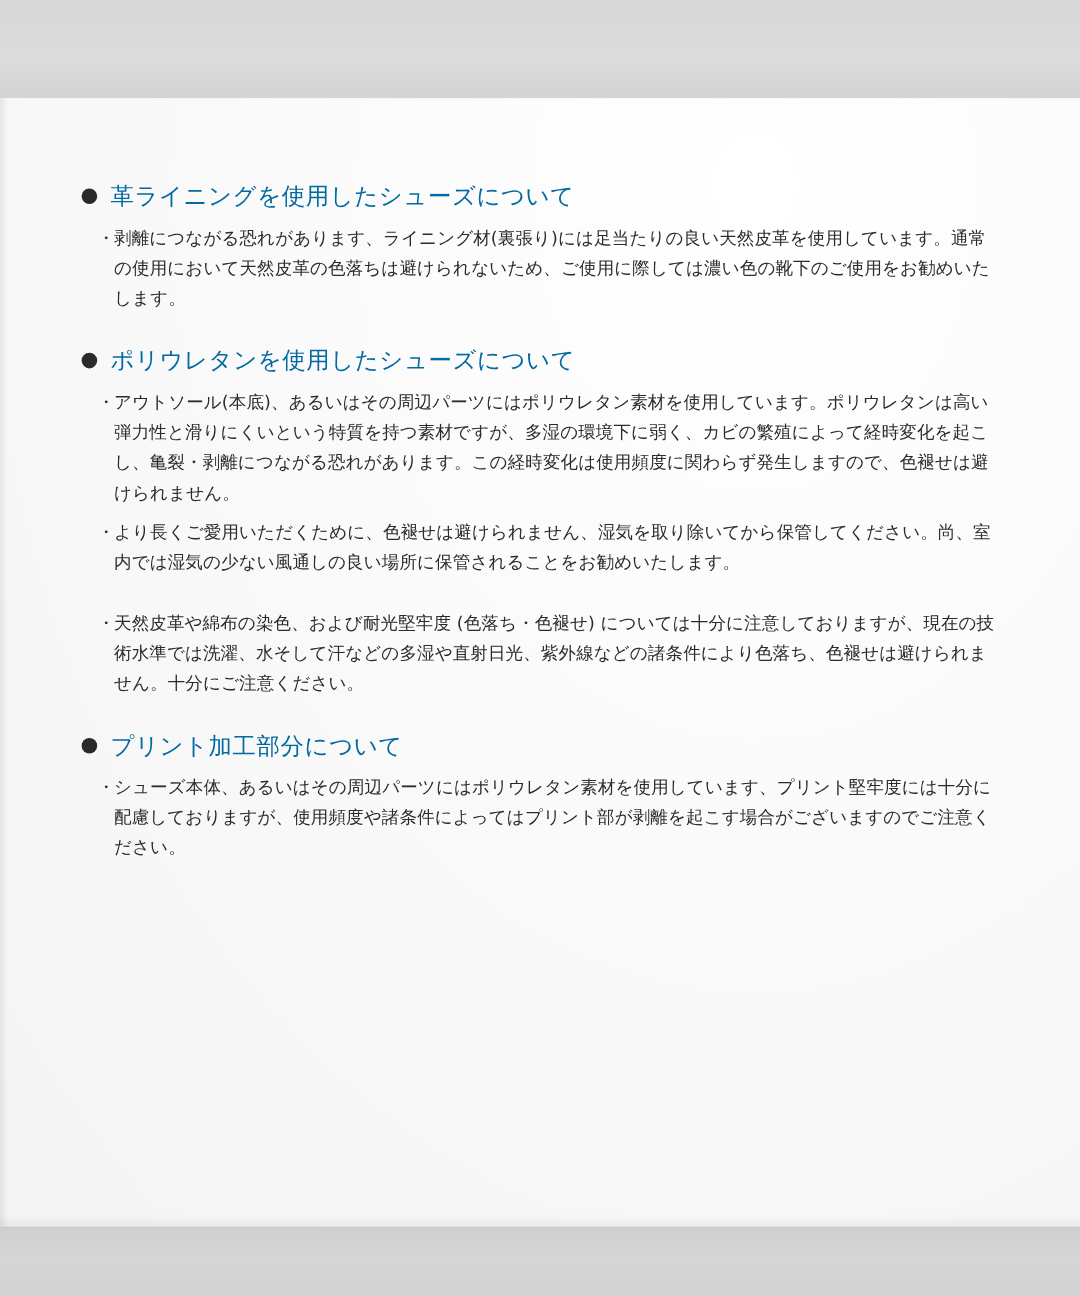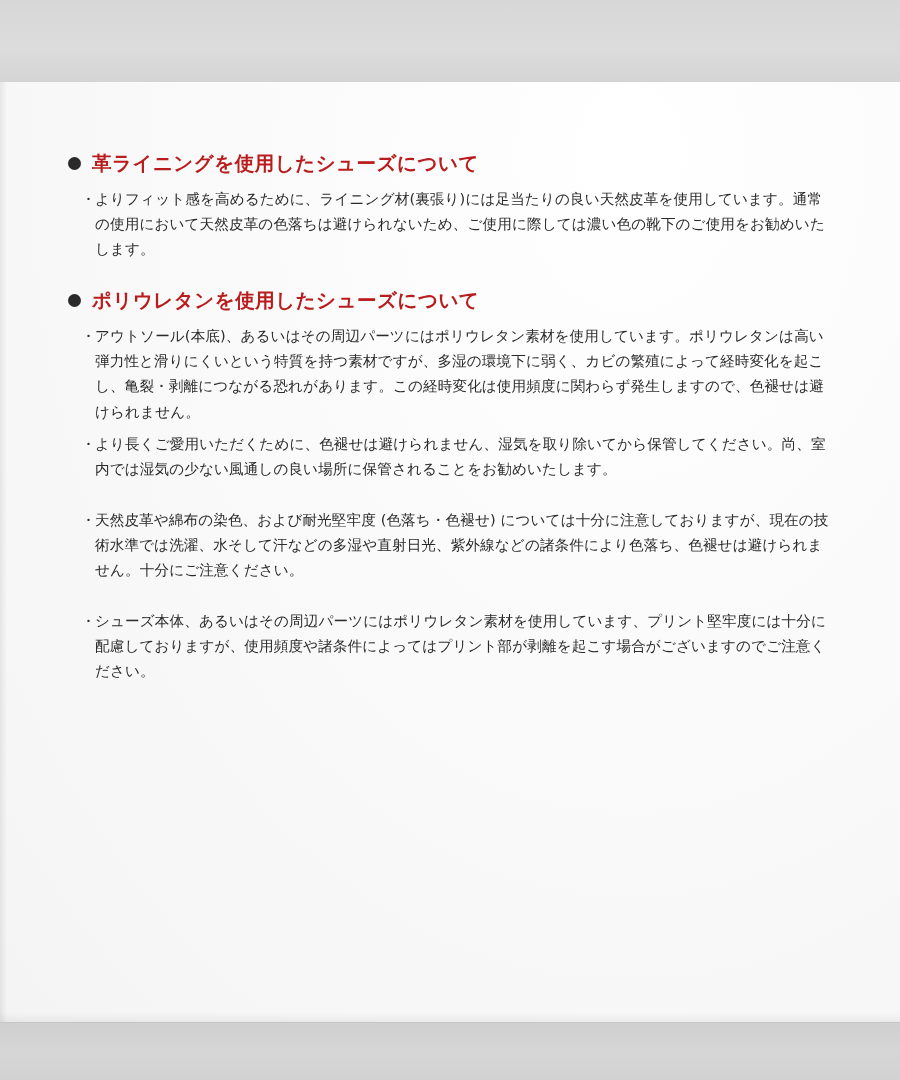--- a/index.html
+++ b/index.html
@@ -67,22 +67,22 @@
     width: 762px;
   }
   .section {
     margin-bottom: 26px;
   }
   .section:last-child { margin-bottom: 0; }
   .sec-head {
     display: flex;
     align-items: center;
     font-size: 19.5px;
-    font-weight: bold;
-    color: #b91c1c;
+    font-weight: normal;
+    color: #0369a1;
     letter-spacing: 0.5px;
     margin-bottom: 9px;
   }
   .bullet-dot {
     display: inline-block;
     width: 13px;
     height: 13px;
     border-radius: 50%;
     background: #2a2a2a;
     margin-right: 11px;
@@ -125,21 +125,21 @@
   <div class="content">
 
     <div class="section">
       <div class="sec-head">
         <span class="bullet-dot"></span>
         <span>革ライニングを使用したシューズについて</span>
       </div>
       <div class="sec-body">
         <div class="para">
           <span class="para-mark">・</span>
-          <span class="para-text">よりフィット感を高めるために、ライニング材(裏張り)には足当たりの良い天然皮革を使用しています。通常の使用において天然皮革の色落ちは避けられないため、ご使用に際しては濃い色の靴下のご使用をお勧めいたします。</span>
+          <span class="para-text">剥離につながる恐れがあります、ライニング材(裏張り)には足当たりの良い天然皮革を使用しています。通常の使用において天然皮革の色落ちは避けられないため、ご使用に際しては濃い色の靴下のご使用をお勧めいたします。</span>
         </div>
       </div>
     </div>
 
     <div class="section">
       <div class="sec-head">
         <span class="bullet-dot"></span>
         <span>ポリウレタンを使用したシューズについて</span>
       </div>
       <div class="sec-body">
@@ -157,20 +157,24 @@
     <div class="section">
       <div class="sec-body">
         <div class="para">
           <span class="para-mark">・</span>
           <span class="para-text">天然皮革や綿布の染色、および耐光堅牢度 (色落ち・色褪せ) については十分に注意しておりますが、現在の技術水準では洗濯、水そして汗などの多湿や直射日光、紫外線などの諸条件により色落ち、色褪せは避けられません。十分にご注意ください。</span>
         </div>
       </div>
     </div>
 
     <div class="section">
+      <div class="sec-head">
+        <span class="bullet-dot"></span>
+        <span>プリント加工部分について</span>
+      </div>
       <div class="sec-body">
         <div class="para">
           <span class="para-mark">・</span>
           <span class="para-text">シューズ本体、あるいはその周辺パーツにはポリウレタン素材を使用しています、プリント堅牢度には十分に配慮しておりますが、使用頻度や諸条件によってはプリント部が剥離を起こす場合がございますのでご注意ください。</span>
         </div>
       </div>
     </div>
 
   </div>
 </div>

